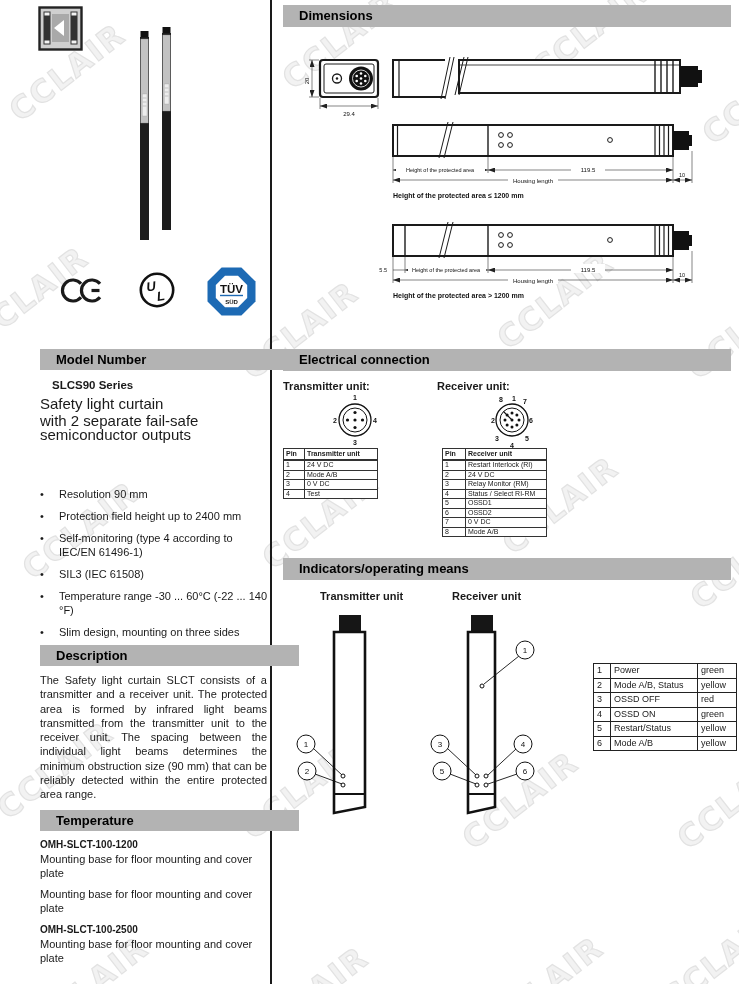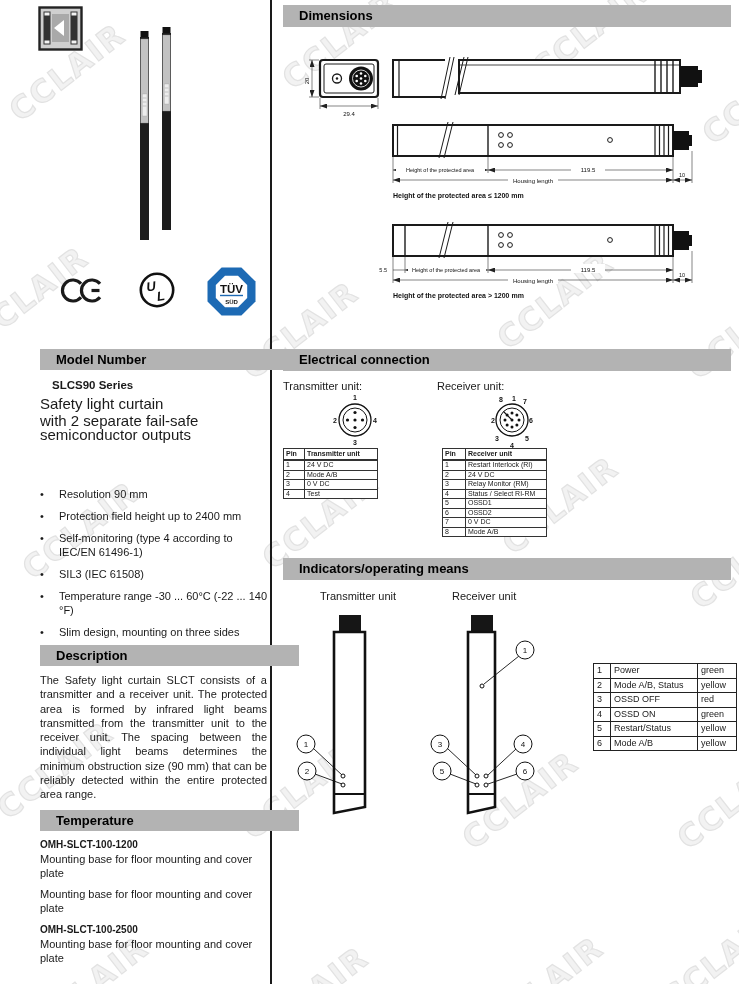--- a/index.html
+++ b/index.html
@@ -42,21 +42,21 @@
   #transmitter-pin-table .c-name{width:68px;}
   #receiver-pin-table{left:442px;top:448px;}
   #receiver-pin-table .c-pin{width:18px;}
   #receiver-pin-table .c-name{width:76px;}
   
   #led-table{left:593px;top:663px;}
   #led-table td{border:1px solid #222;font-size:9px;line-height:13.5px;padding:0 3px;white-space:nowrap;}
   #led-table .c-num{width:10px;}
   #led-table .c-name{width:80px;}
   #led-table .c-col{width:32px;}
-  .unit-label{position:absolute;font-size:11px;line-height:13px;}
+  .unit-label{position:absolute;font-size:11px;line-height:13px;font-weight:bold;}
   svg{position:absolute;overflow:visible;}
   svg text{font-family:"Liberation Sans","DejaVu Sans",sans-serif;fill:#111;}
   .dim-t{font-size:6px;}
   .dim-s{font-size:5.5px;}
   .cap-t{font-size:7px;font-weight:bold;}
   .pin-lbl{font-size:7px;font-weight:bold;}
   .co-num{font-size:8px;}
 </style>
 </head>
 <body>

